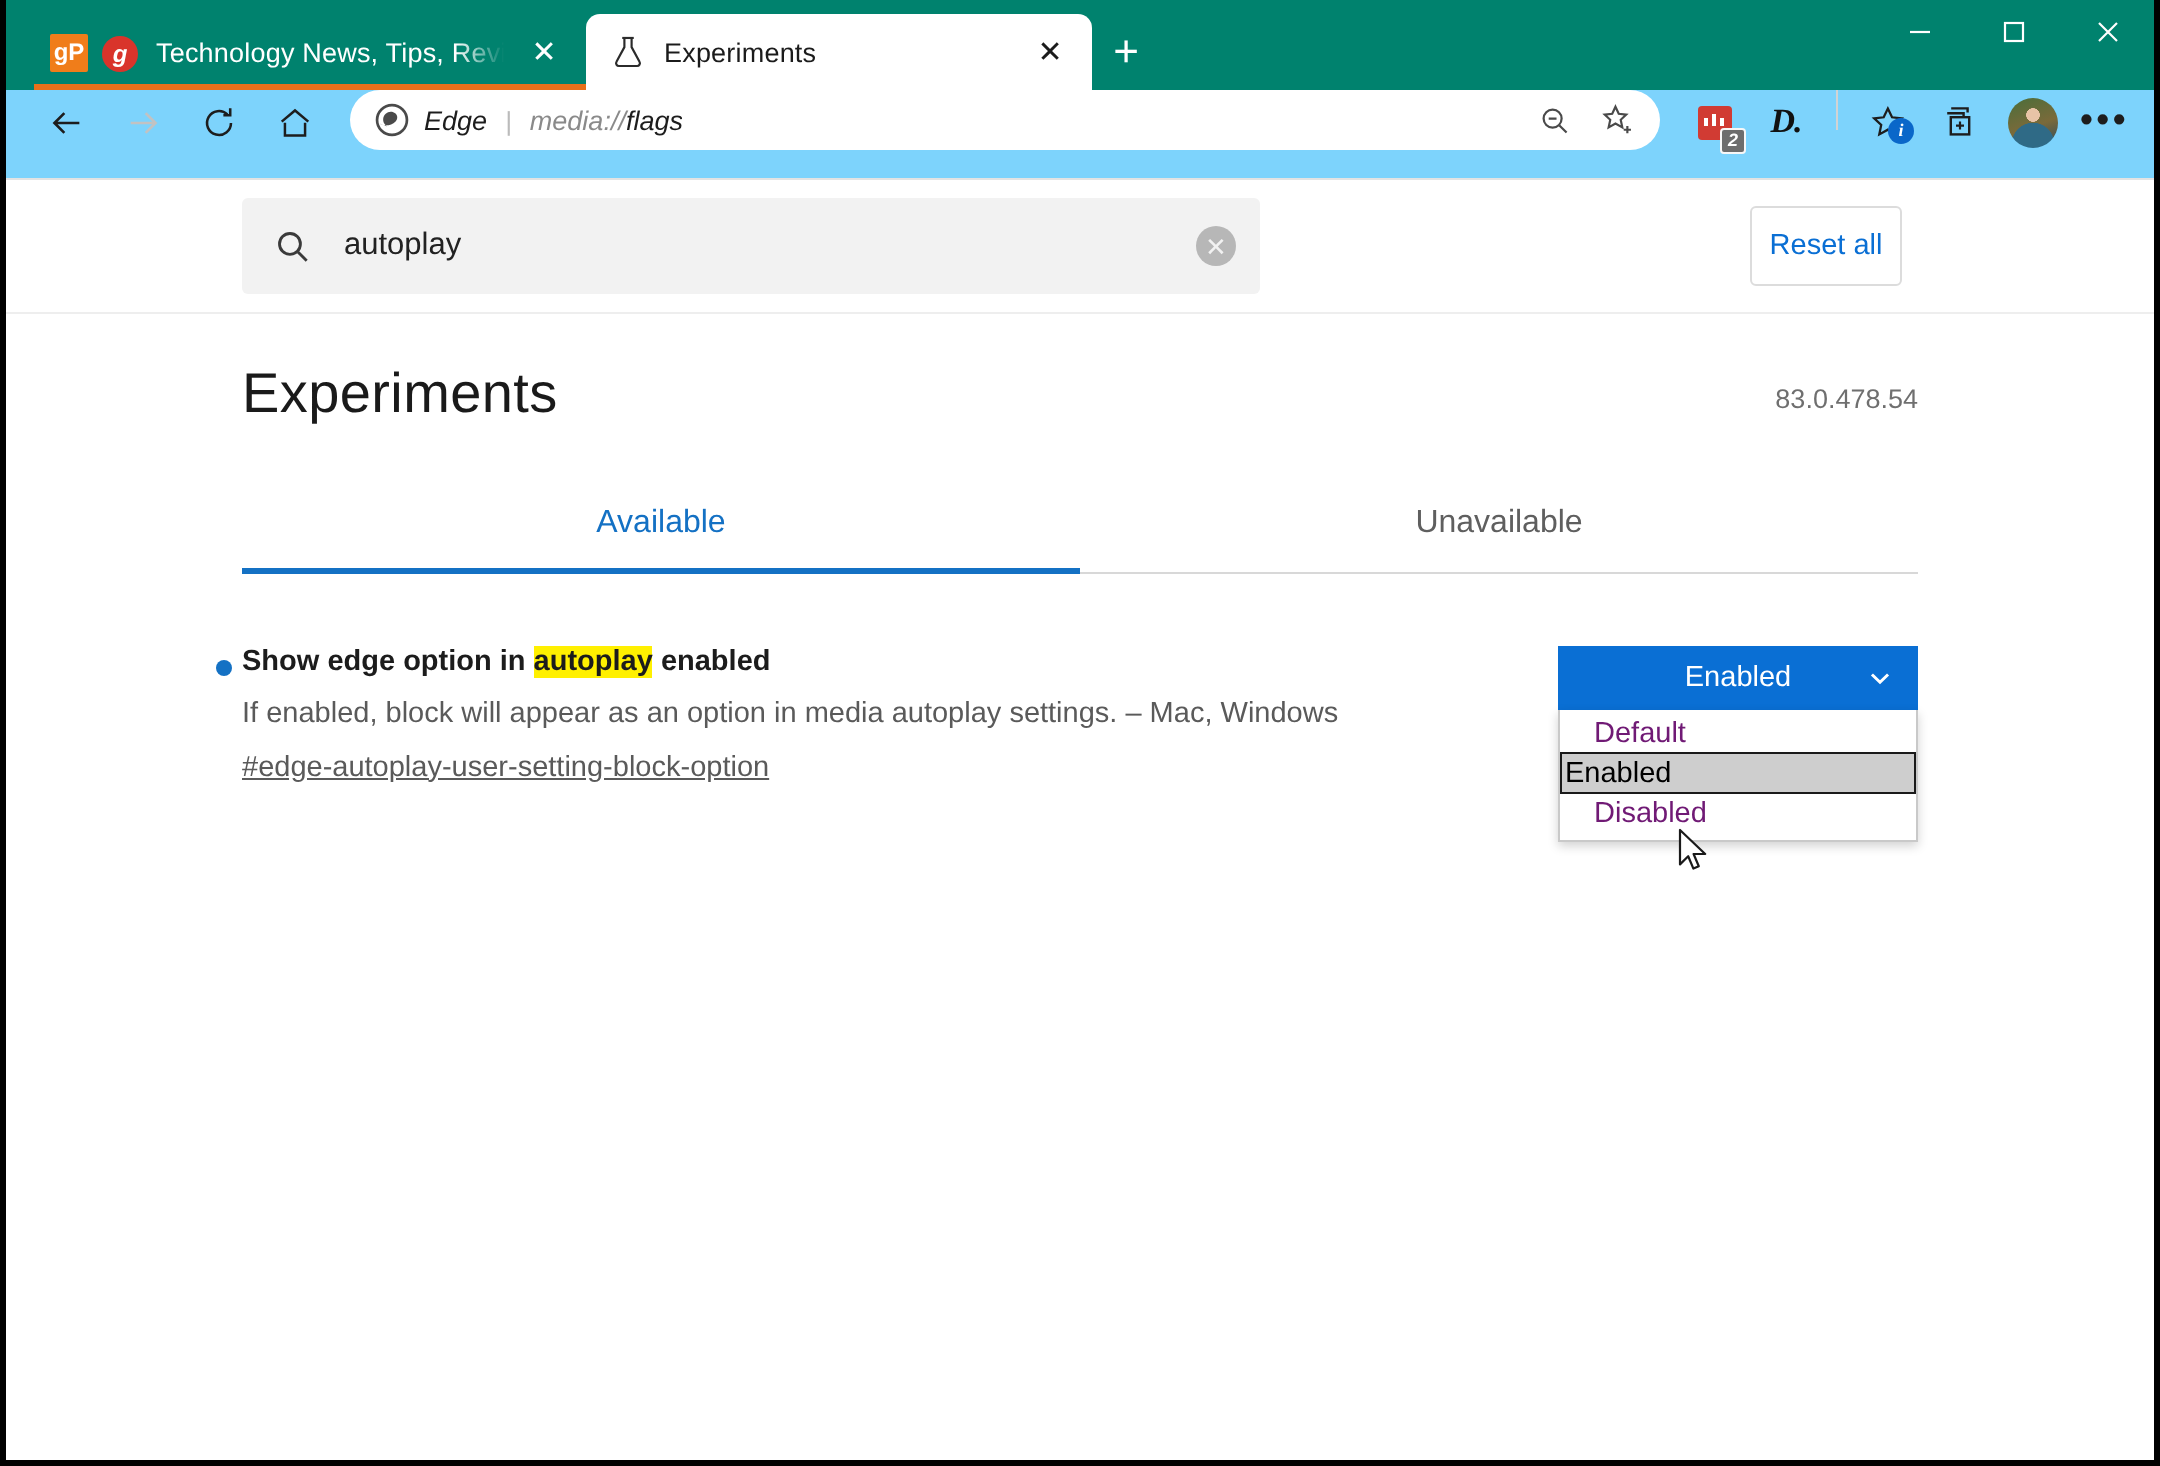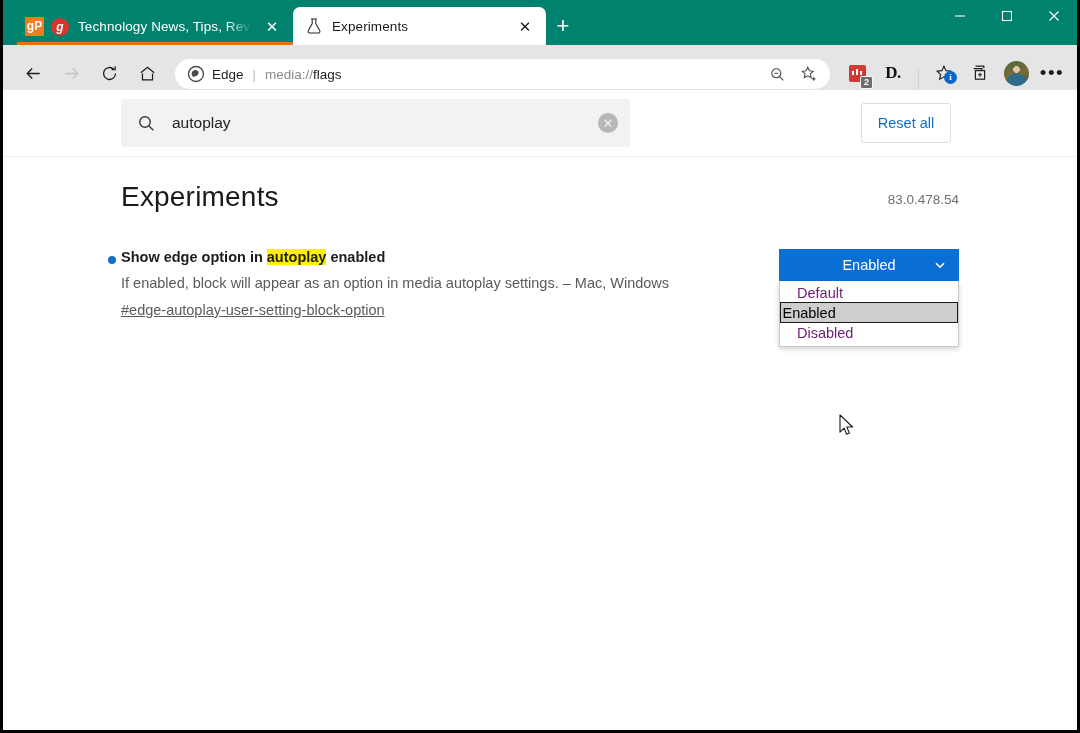--- a/index.html
+++ b/index.html
@@ -118,26 +118,27 @@
   }
   .wc {
     width: 47px; height: 32px;
     display: flex; align-items: center; justify-content: center;
     color: #ffffff;
   }
 
   
   .toolbar {
     height: 45px;
-    background: #e5e5e5;
-    display: flex;
-    align-items: flex-end;
+    background: #7dd3fc;
+    display: flex;
+    align-items: flex-start;
     padding: 0 8px 0 12px;
     gap: 2px;
     border-bottom: 1px solid #e3e3e3;
+    font-style: italic;
   }
   .navbtn {
     width: 36px; height: 32px;
     display: flex; align-items: center; justify-content: center;
     border-radius: 4px;
     color: #1d1d1d;
   }
   .navbtn.disabled { color: #c2c2c2; }
 
   .addressbar {
@@ -273,21 +274,21 @@
     border-radius: 50%;
     background: #b7b7b7;
     color: #f2f2f2;
     display: flex; align-items: center; justify-content: center;
     font-size: 13px;
     line-height: 1;
     flex: 0 0 auto;
   }
   .reset-btn {
     margin-left: auto;
-    width: 90px; height: 40px;
+    width: 76px; height: 40px;
     border: 1px solid #dcdcdc;
     border-radius: 3px;
     background: #ffffff;
     color: #0a6fd4;
     font-size: 14.5px;
     display: flex; align-items: center; justify-content: center;
     font-family: "Liberation Sans", sans-serif;
   }
 
   .content {
@@ -594,20 +595,24 @@
       <div class="reset-btn">Reset all</div>
     </div>
 
     <div class="content">
 
       <div class="page-head">
         <h1 class="page-title">Experiments</h1>
         <span class="version">83.0.478.54</span>
       </div>
 
+      <div class="tabs">
+        <div class="ftab active">Available</div>
+        <div class="ftab">Unavailable</div>
+      </div>
 
       <div class="flag">
         <div class="flag-main">
           <span class="flag-dot"></span>
           <div class="flag-name"><span>Show edge option in </span><span class="hl">autoplay</span><span> enabled</span></div>
           <div class="flag-desc">If enabled, block will appear as an option in media autoplay settings. – Mac, Windows</div>
           <a class="flag-link" href="#">#edge-autoplay-user-setting-block-option</a>
         </div>
 
         <div class="flag-control">

